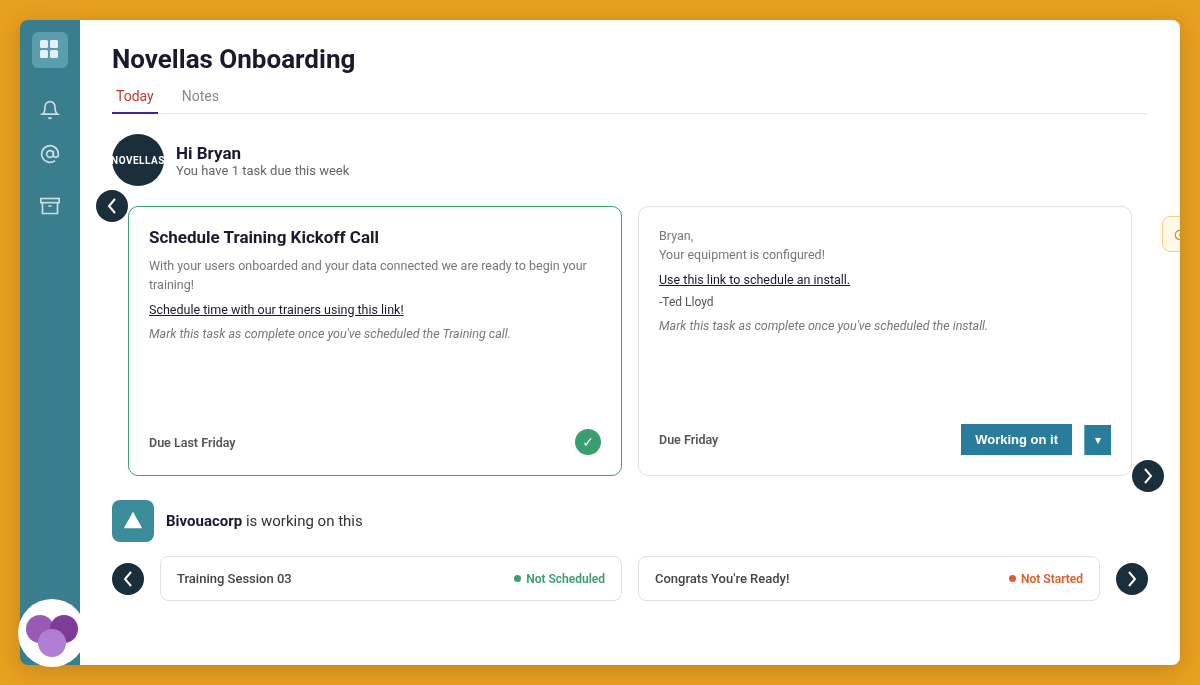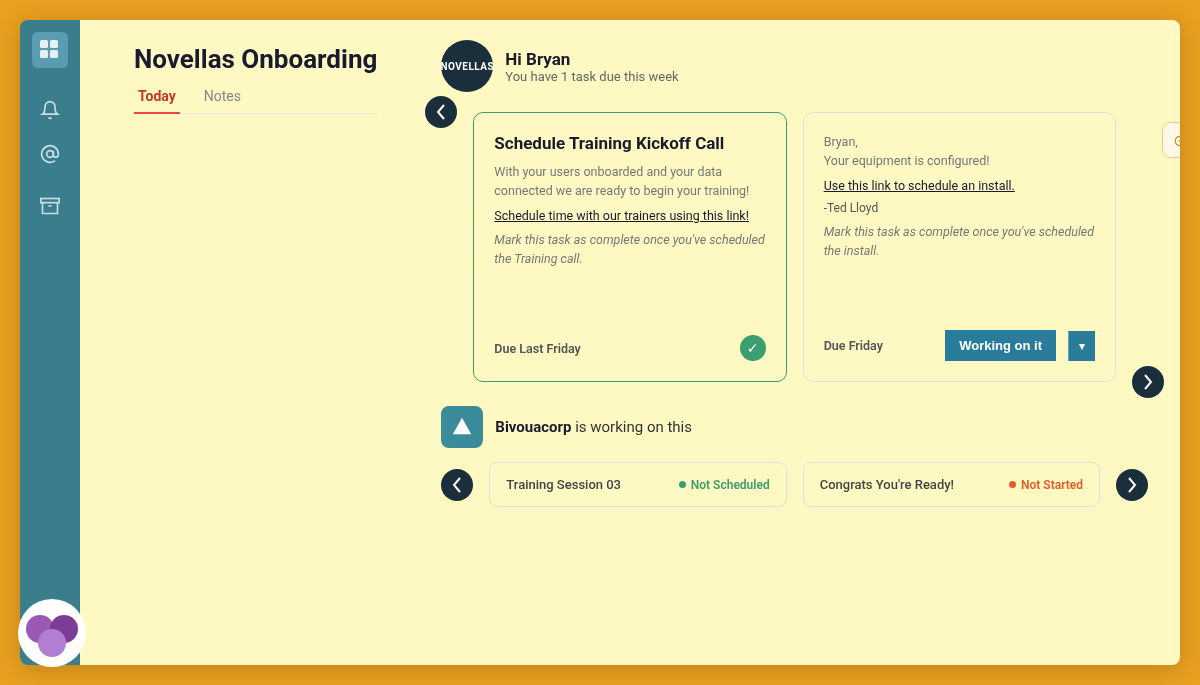--- a/index.html
+++ b/index.html
@@ -62,25 +62,24 @@
       height: 36px;
       display: flex;
       align-items: center;
       justify-content: center;
       border-radius: 6px;
       margin-top: 8px;
     }
     
     .main {
       flex: 1;
-      background: #fef9c3;
-      display: flex;
-      flex-direction: row;
+      background: #ffffff;
+      display: flex;
+      flex-direction: column;
       overflow: hidden;
-      padding-left: 22px;
     }
     .header {
       padding: 24px 32px 0 32px;
     }
     .header-title {
       font-size: 26px;
       font-weight: 700;
       color: #1a1a2e;
       margin-bottom: 6px;
     }
@@ -117,22 +116,22 @@
       padding: 8px 4px;
       font-size: 14px;
       color: #888;
       cursor: pointer;
       margin-right: 20px;
       border-bottom: 2px solid transparent;
       margin-bottom: -1px;
     }
     .tab.active {
       color: #c0392b;
-      border-bottom: 2px solid #ef4444;
-      font-weight: 700;
+      border-bottom: 2px solid #4c1d95;
+      font-weight: 400;
     }
     
     .content {
       flex: 1;
       overflow-y: auto;
       padding: 20px 32px;
     }
     .greeting-row {
       display: flex;
       align-items: center;
@@ -182,21 +181,21 @@
       align-self: center;
       position: absolute;
       z-index: 2;
     }
     .nav-arrow-left { left: -16px; }
     .nav-arrow-right { right: -16px; }
     .cards-wrapper {
       display: flex;
       gap: 16px;
       flex: 1;
-      margin: 0 32px;
+      margin: 0 16px;
     }
     .task-card {
       flex: 1;
       border: 1.5px solid #e0e0e0;
       border-radius: 10px;
       padding: 20px;
       display: flex;
       flex-direction: column;
       min-height: 270px;
     }

